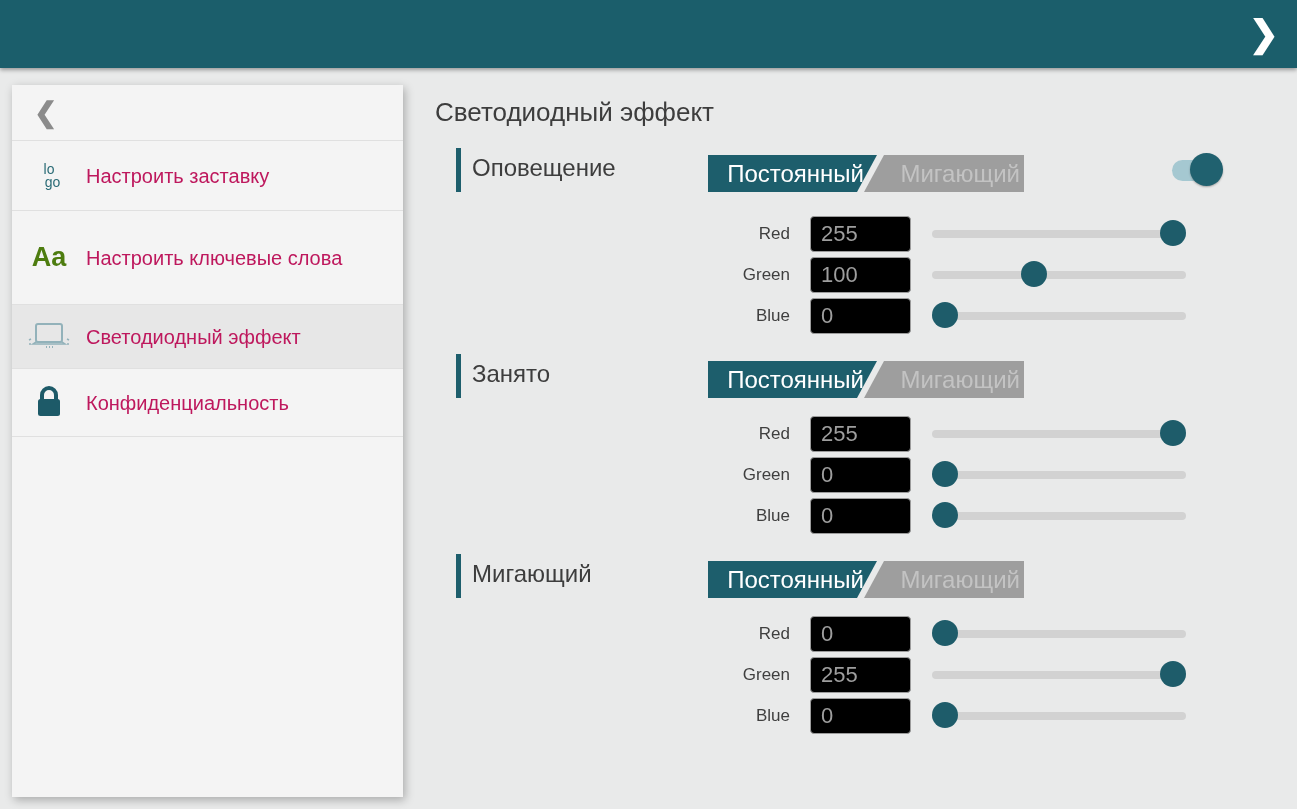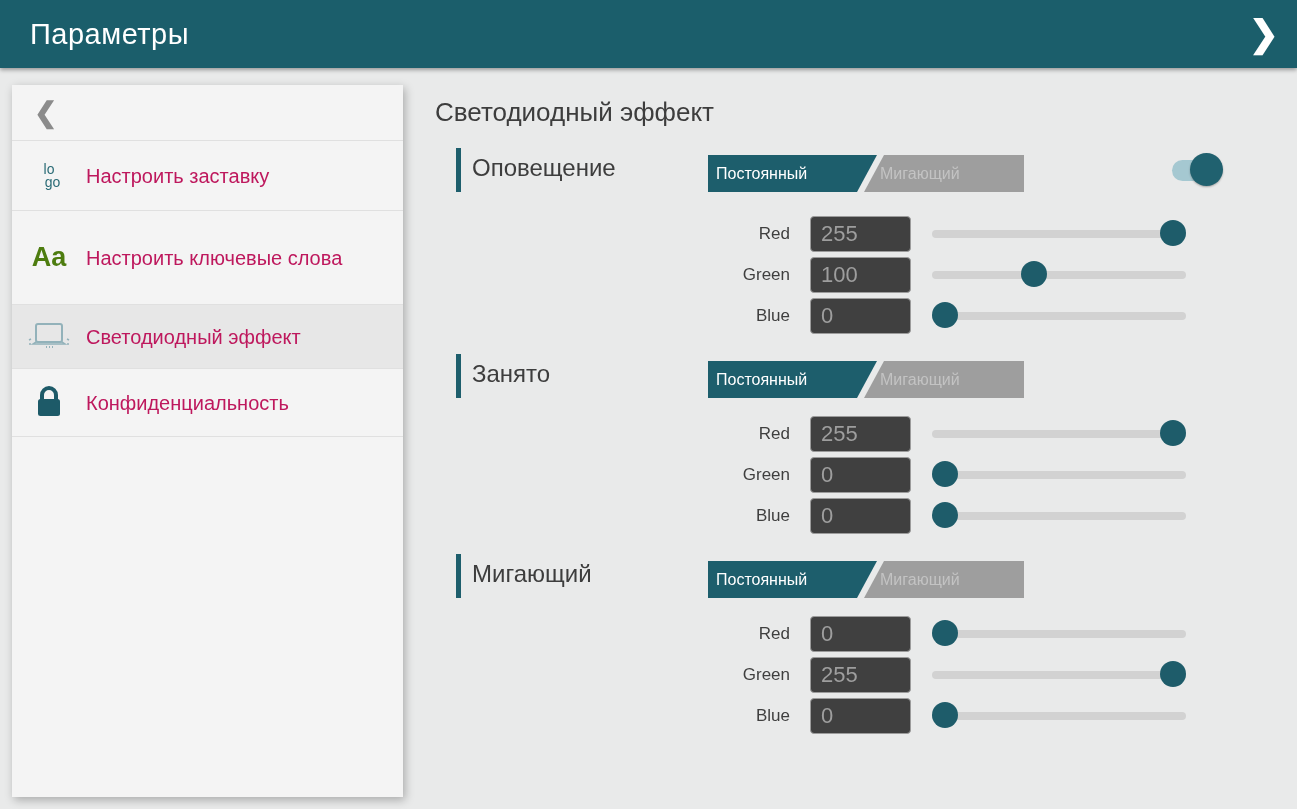--- a/index.html
+++ b/index.html
@@ -45,52 +45,51 @@
 
   .mode-toggle { position:absolute; left:273px; top:7px; width:316px; height:37px;
     background:#9e9e9e; }
   .seg-white { position:absolute; left:0; top:0; width:176px; height:37px;
     background:#e9eaea;
     clip-path:polygon(0 0,100% 0,calc(100% - 20px) 100%,0 100%); }
   .seg-teal { position:absolute; left:0; top:0; width:169px; height:37px;
     background:#1d5e6c;
     clip-path:polygon(0 0,100% 0,calc(100% - 20px) 100%,0 100%); }
   .seg-label { position:absolute; top:0; height:37px; line-height:37px;
-    font-size:16px; text-align:left; cursor:pointer; z-index:2; }
+    font-size:24px; text-align:right; cursor:pointer; z-index:2; }
   .seg-label.constant { left:8px; width:148px; color:#fff; }
   .seg-label.blinking { left:172px; width:140px; color:#c3c3c3; }
 
   .switch { position:absolute; left:737px; top:4px; width:52px; height:36px;
     cursor:pointer; }
   .switch-track { position:absolute; left:0; top:8px; width:40px; height:21px;
     border-radius:11px; background:#a5c8d1; }
   .switch-knob { position:absolute; left:18px; top:1px; width:33px; height:33px;
     border-radius:50%; background:#20616f; box-shadow:0 1px 2px rgba(0,0,0,.3); }
 
   .rows { margin-top:22px; }
   .rows.tight { margin-top:16px; }
   .ch-row { display:flex; height:37px; margin-bottom:4px; align-items:center; }
   .ch-label { width:355px; text-align:right; font-size:17px; color:#3f3f3f; }
   .ch-input { width:101px; height:36px; margin-left:20px; border:1px solid #9c9c9c;
-    border-radius:4px; background:#404040; font-size:22px; color:#9e9e9e;
+    border-radius:4px; background:#000000; font-size:22px; color:#9e9e9e;
     padding-left:10px; font-family:"Liberation Sans", sans-serif; outline:none; }
   .slider { position:relative; width:254px; height:37px; margin-left:21px;
     cursor:pointer; }
   .slider-track { position:absolute; left:0; right:0; top:15px; height:8px;
     border-radius:4px; background:#d2d2d2; }
   .slider-thumb { position:absolute; top:5px; width:26px; height:26px;
     border-radius:50%; background:#1e5c6a; }
 
   svg { display:block; }
 </style>
 </head>
 <body>
 
 <div class="app-header">
-  <div class="app-title">Параметры</div>
   <div class="collapse-icon">❯</div>
 </div>
 
 <div class="sidebar">
   <div class="side-back">
     <span>❮</span>
   </div>
 
   <div class="side-item h70">
     <span class="icon-box">

